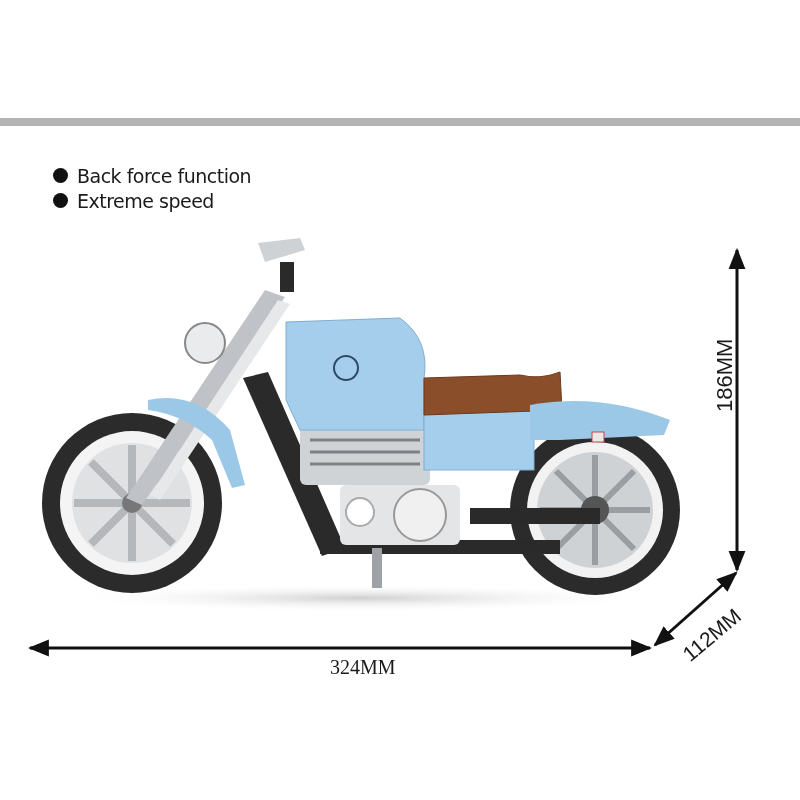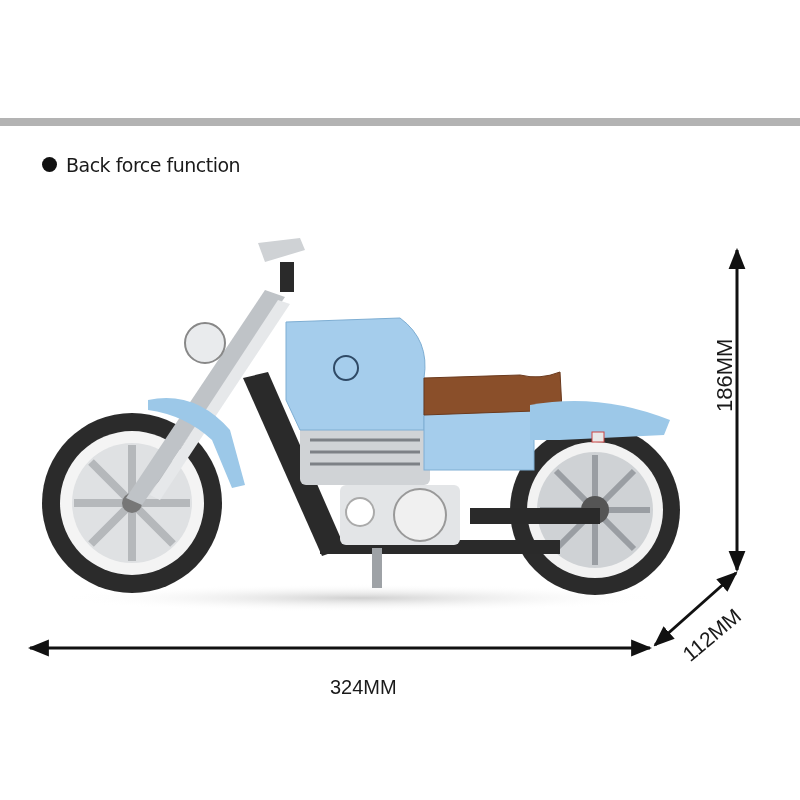--- a/index.html
+++ b/index.html
@@ -1,35 +1,39 @@
 <!DOCTYPE html>
 <html><head>
 <meta charset="utf-8">
 <style>
   html, body { margin:0; padding:0; }
   body { width:800px; height:800px; background:#ffffff; position:relative; overflow:hidden; font-family:"DejaVu Sans", sans-serif; }
   .top-bar { position:absolute; left:0; top:118px; width:800px; height:8px; background:#b3b3b3; }
-  .features { position:absolute; left:38px; top:148px; list-style:none; margin:4px; padding:0; }
+  .features { position:absolute; left:38px; top:148px; list-style:none; margin:15px; padding:0; }
   .features li { display:flex; align-items:center; height:25px; font-size:19px; color:#1a1a1a; letter-spacing:-0.5px; }
   .bullet { width:15px; height:15px; border-radius:50%; background:#111; margin-right:9px; flex:none; }
   .dim-label { position:absolute; font-family:"Liberation Sans", sans-serif; color:#1a1a1a; font-size:21px; }
-  .lbl-len { left:330px; top:656px; font-family:Liberation Sans, sans-serif; font-size:20px;margin-top:20px; }
+  .lbl-len { left:330px; top:656px; font-family:Liberation Serif, serif; font-size:20px; }
   .lbl-h { left:712px; top:412px; transform:rotate(-90deg); transform-origin:left top; font-size:22px; }
   .lbl-w { left:678px; top:648px; transform:rotate(-40deg); transform-origin:left top; font-size:21px; }
   svg.overlay { position:absolute; left:0; top:0; }
 </style>
 </head>
 <body>
 
 <div class="top-bar"></div>
 
 <ul class="features">
   <li>
       <span class="bullet"></span>
       <span>Back force function</span>
+    </li>
+  <li>
+      <span class="bullet"></span>
+      <span>Extreme speed</span>
     </li>
 </ul>
 
 <svg class="overlay" width="800" height="800" viewBox="0 0 800 800">
   <defs>
     <marker id="ah" viewBox="0 0 10 10" refX="9" refY="5" markerWidth="7" markerHeight="7" orient="auto-start-reverse">
       <path d="M0,1 L10,5 L0,9 z" fill="#111"></path>
     </marker>
     <radialGradient id="shadow" cx="50%" cy="50%" r="50%">
       <stop offset="0" stop-color="#bbb" stop-opacity=".7"></stop>

